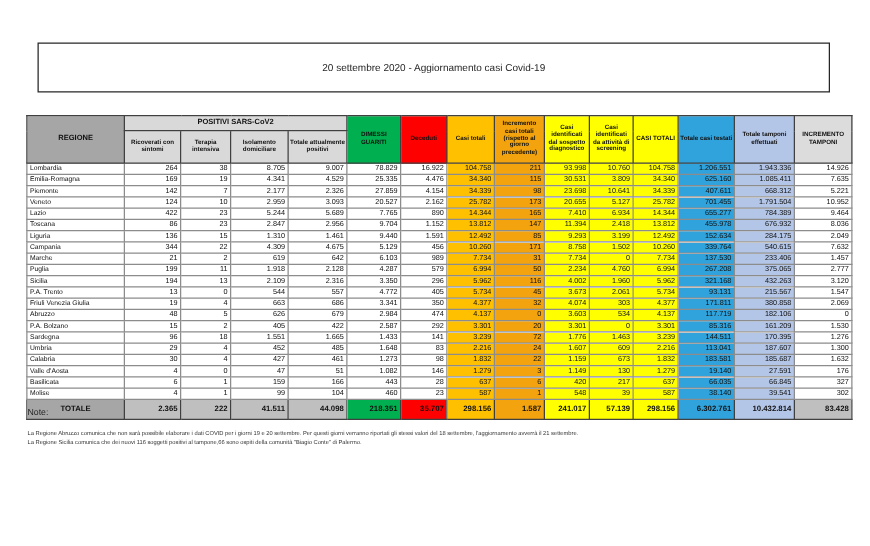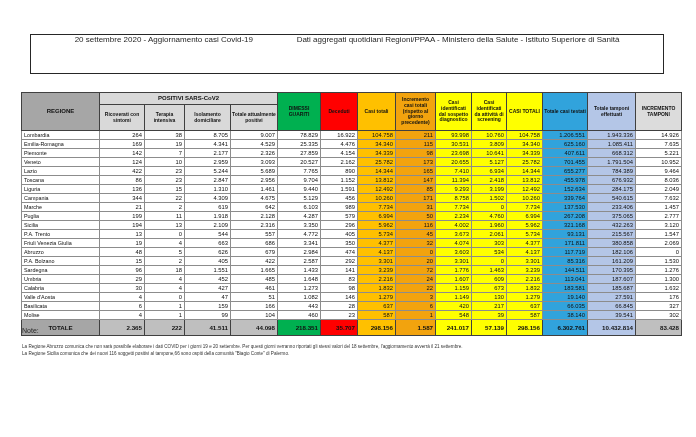--- a/index.html
+++ b/index.html
@@ -1,17 +1,17 @@
 <!DOCTYPE html>
 <html style="--grayDark: #a6a6a6; --grayMid: #bfbfbf; --grayLight: #d9d9d9; --paleGray: #dcdcdc; --green: #00b050; --red: #ff0000; --orange1: #ffc000; --orange2: #f2a30e; --yellow: #ffff00; --blue: #31a3dc; --peri: #b4c6e7;"><head>
 <meta charset="utf-8">
 <style>
   html,body{margin:0;padding:0;background:#fff;}
   body{width:696px;height:437px;position:relative;font-family:"Liberation Sans",sans-serif;color:#1a1a1a;overflow:hidden;}
-  .title-box{position:absolute;left:30px;top:34px;width:632px;height:38px;border:1px solid #262626;display:flex;flex-direction:row;justify-content:space-evenly;text-align:center;}
+  .title-box{position:absolute;left:30px;top:34px;width:632px;height:38px;border:1px solid #262626;display:flex;flex-direction:column;justify-content:space-evenly;text-align:center;}
   .title-line{font-size:8px;color:#262626;}
   table{position:absolute;left:21px;top:92px;width:654px;border-collapse:collapse;table-layout:fixed;}
   th{font-size:5px;font-weight:bold;border:1px solid #404040;padding:0 1px;line-height:1.15;text-align:center;vertical-align:middle;color:#111;word-wrap:break-word;}
   td{font-size:5.8px;border:1px solid #8c8c8c;padding:0 2px;height:8px;line-height:8px;color:#111;white-space:nowrap;overflow:hidden;}
   tr.hdr-top th{height:11px;}
   tr.hdr-sub th{height:25px;}
   td.num{text-align:right;}
   td.c-regione{text-align:left;font-size:5.4px;}
   .h-grayDark{background:var(--grayDark);}
   .h-grayLight{background:var(--grayLight);}
@@ -30,21 +30,20 @@
   td.t-red{background:var(--red);}
   .notes{position:absolute;left:22px;top:327px;width:650px;}
   .notes-label{font-size:7px;color:#262626;margin-bottom:9px;}
   .note-line{font-size:4.6px;color:#333;line-height:7px;}
 </style>
 </head>
 <body>
 
 <div class="title-box">
   <div class="title-line">20 settembre 2020 - Aggiornamento casi Covid-19</div>
-  <div class="title-line">Dati aggregati quotidiani Regioni/PPAA - Ministero della Salute - Istituto Superiore di Sanità</div>
 </div>
 
 <table>
   <colgroup>
     <col style="width:78px">
       <col style="width:45px">
       <col style="width:40px">
       <col style="width:46px">
       <col style="width:47px">
     <col style="width:43px">

